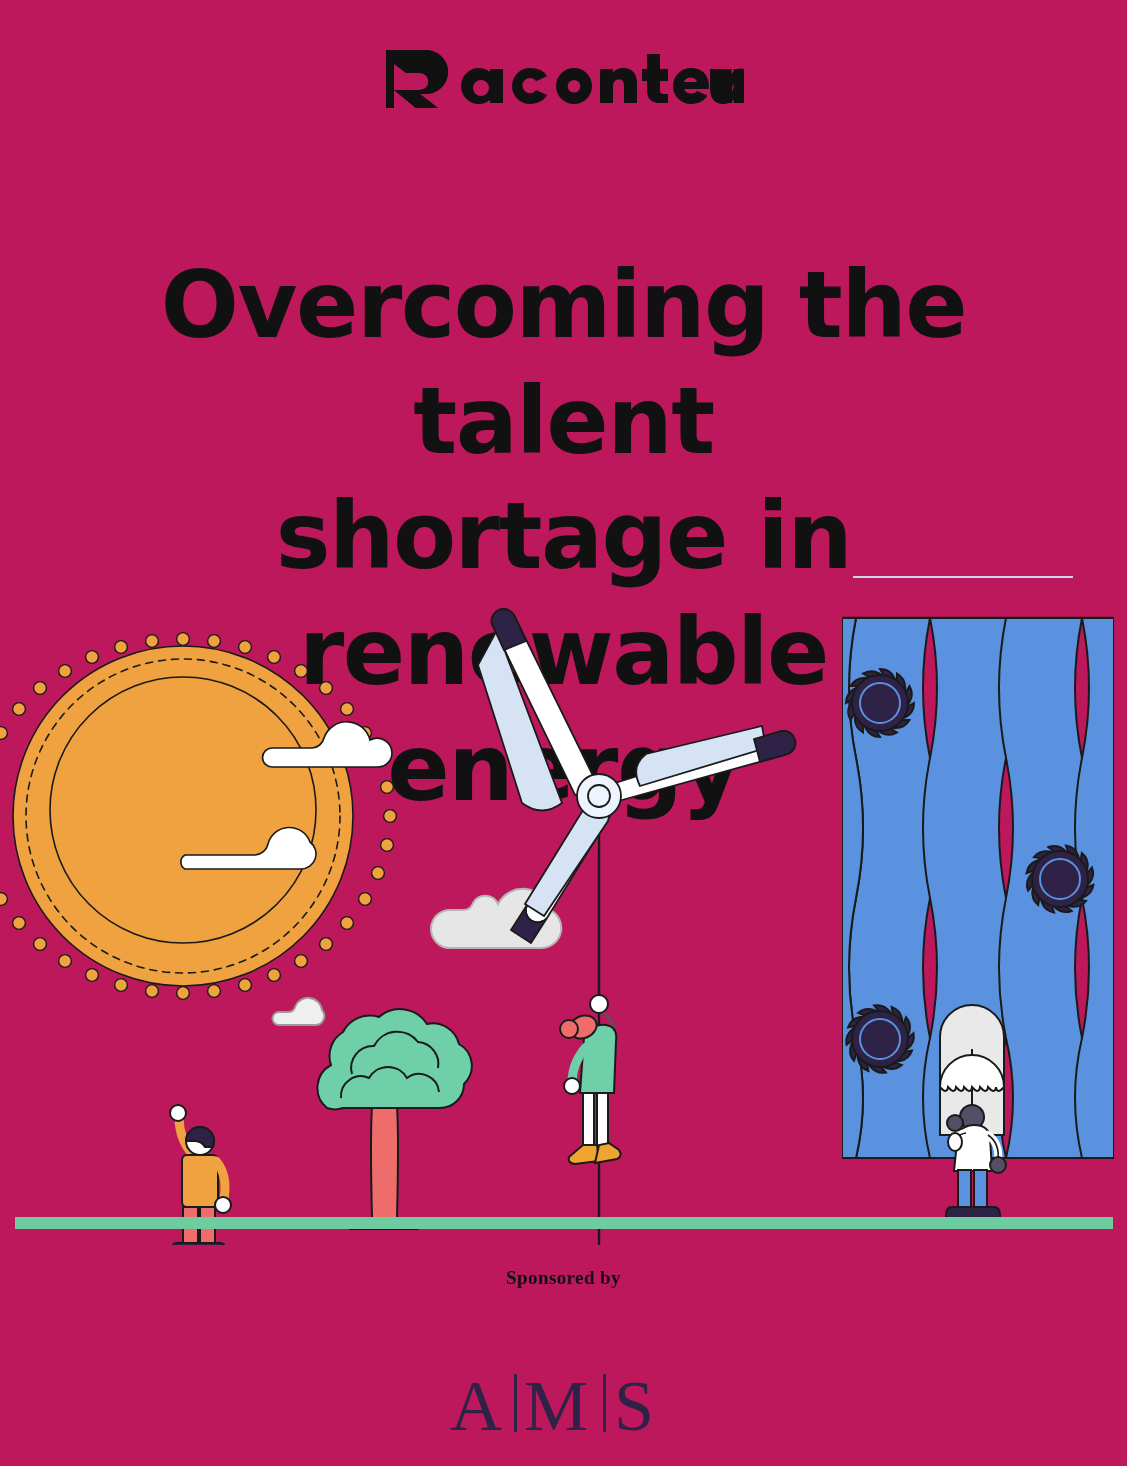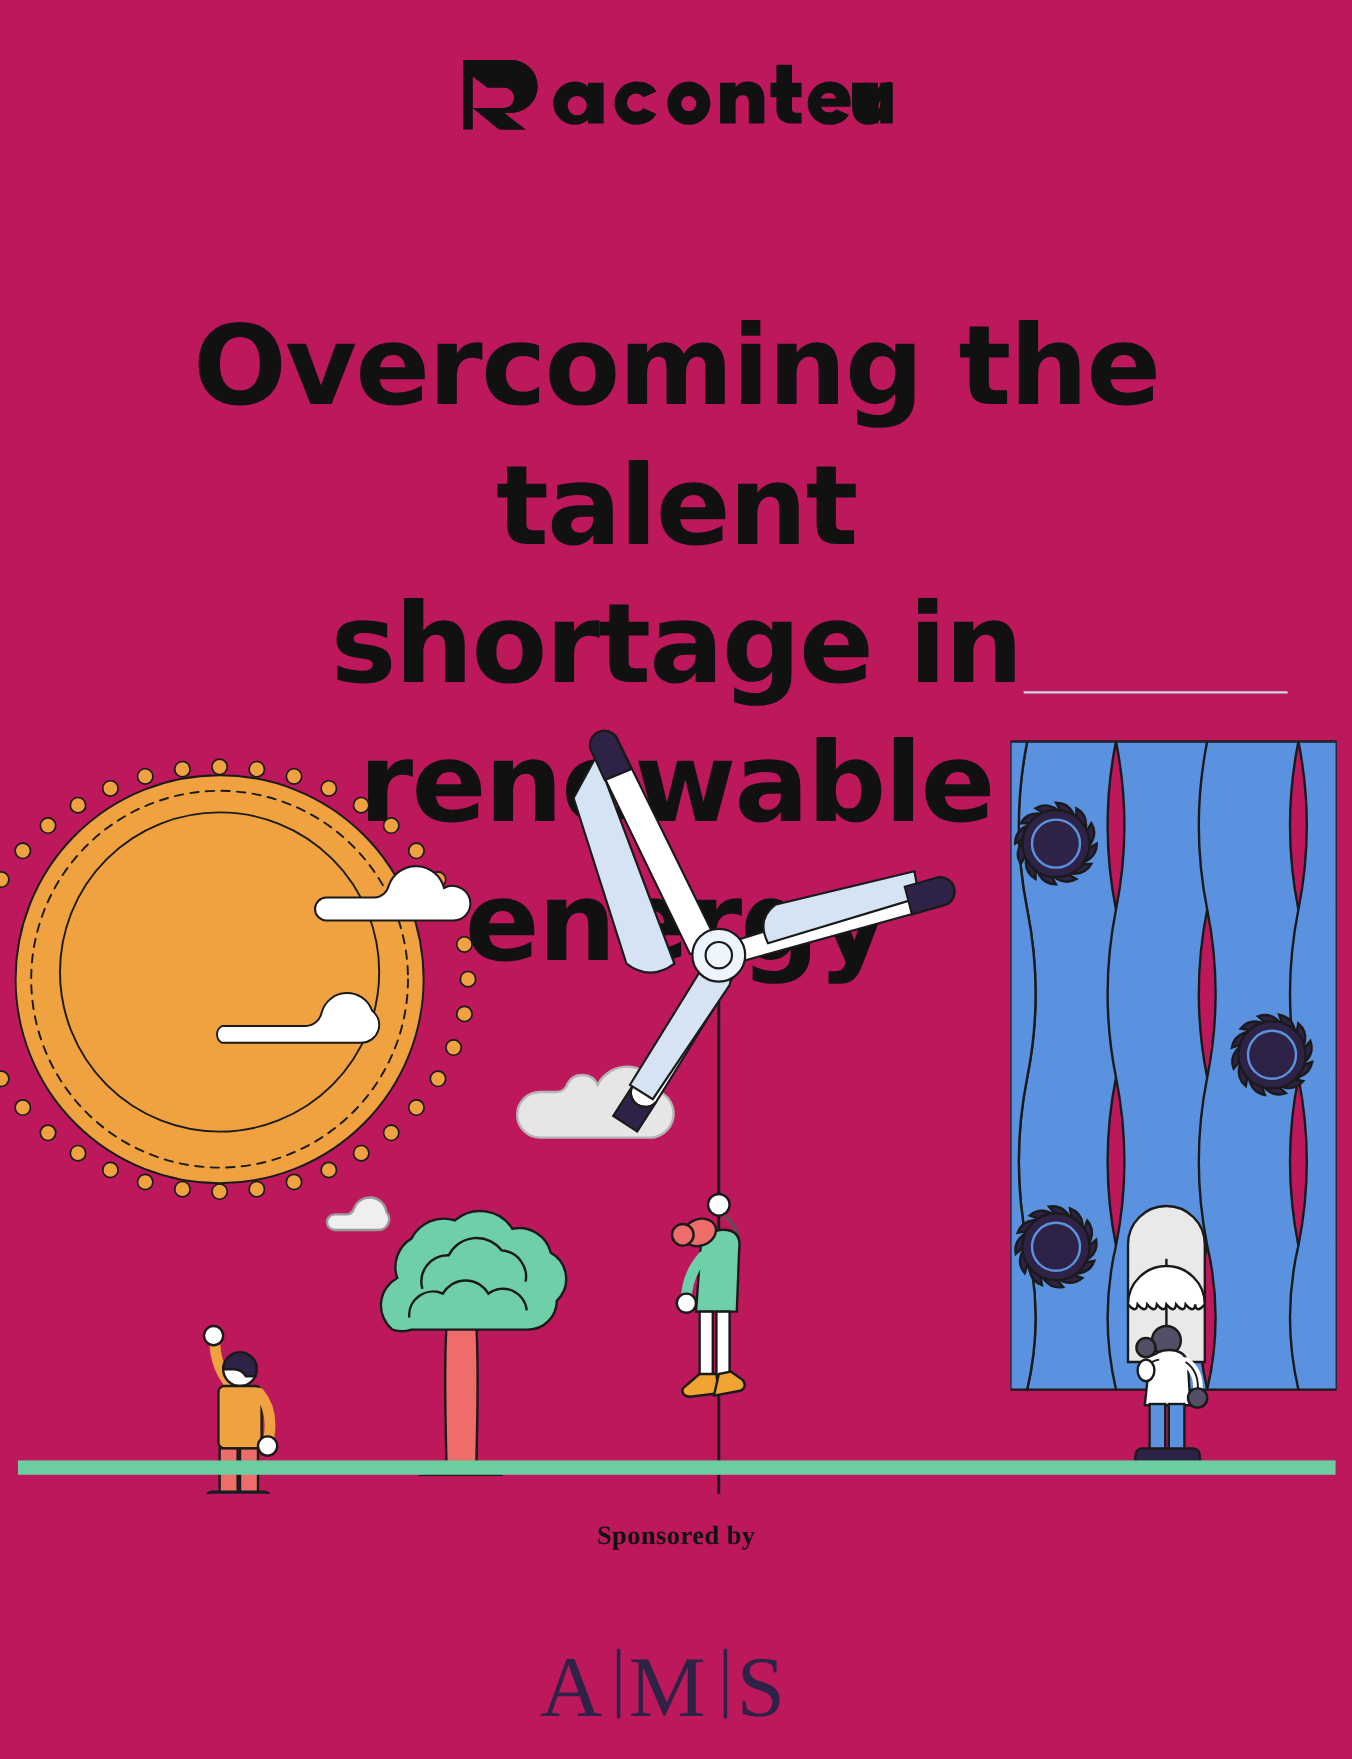--- a/index.html
+++ b/index.html
@@ -59,21 +59,21 @@
 
   
   .sponsored-by {
     position: absolute;
     top: 1267px;
     left: 0;
     width: 100%;
     text-align: center;
     font-family: "Liberation Serif", serif;
     font-weight: bold;
-    font-size: 22px;
+    font-size: 19px;
     letter-spacing: 0.4px;
     color: #111111;
   }
   .sponsor-logo {
     position: absolute;
     top: 1368px;
     left: 0;
     width: 100%;
     text-align: center;
     height: 86px;

